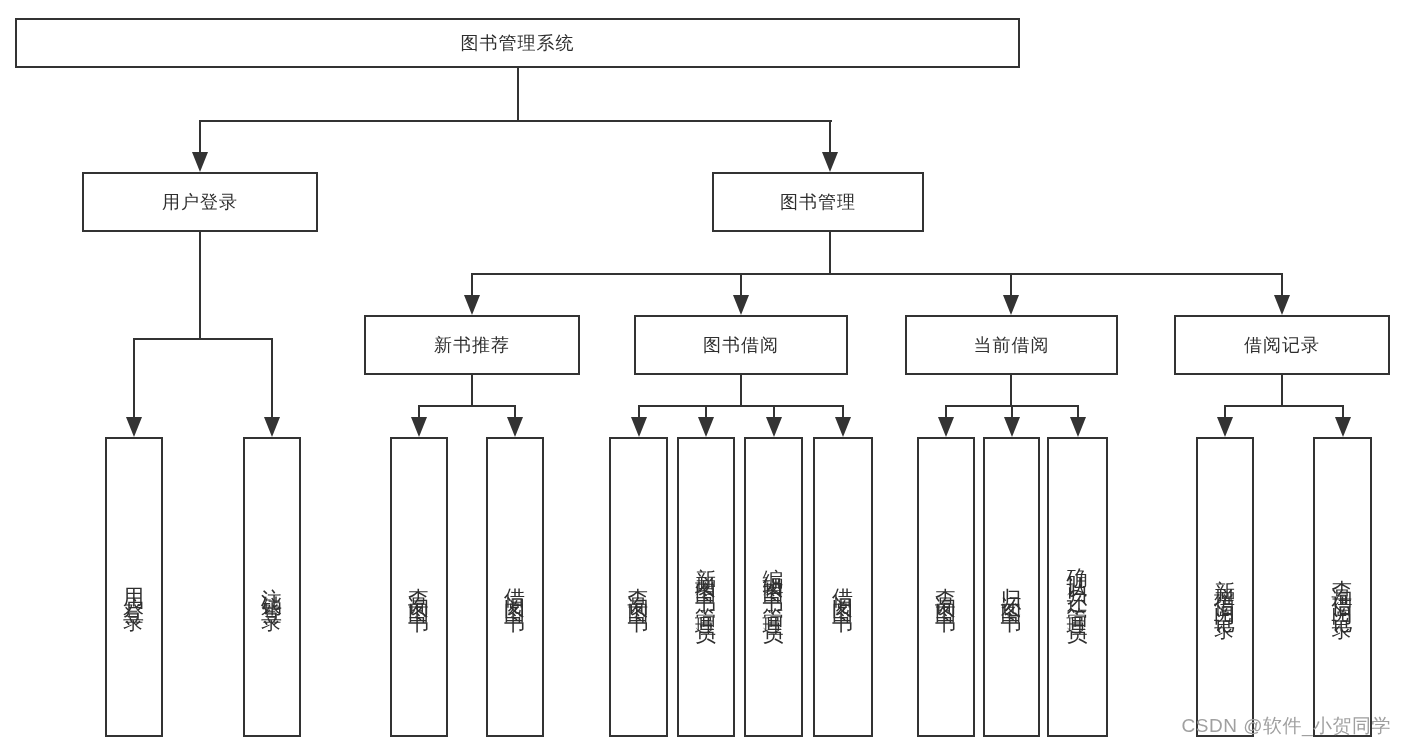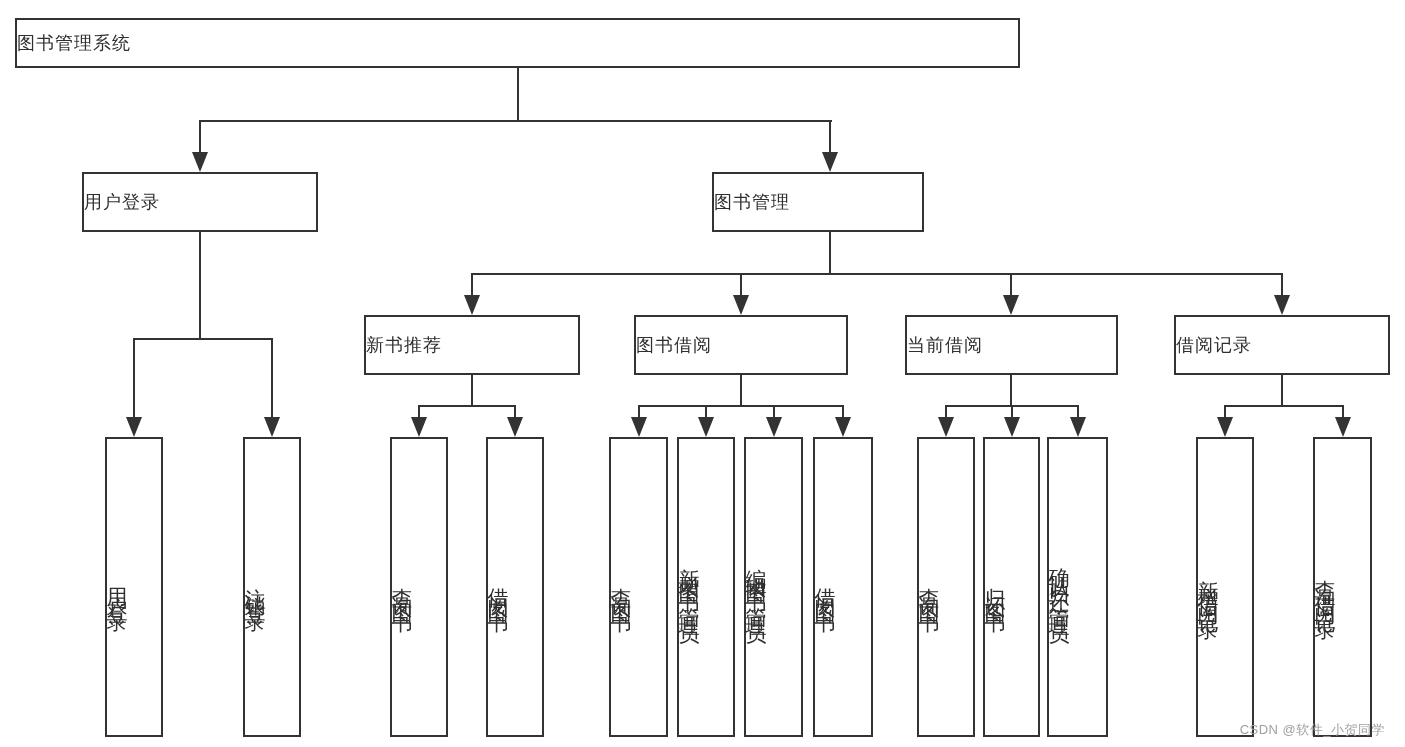--- a/index.html
+++ b/index.html
@@ -14,20 +14,21 @@
     background: var(--bg, #ffffff);
     overflow: hidden;
   }
   .box {
     position: absolute;
     box-sizing: border-box;
     border: 2px solid var(--line, #333);
     background: var(--bg, #fff);
     display: flex;
     align-items: center;
+    justify-content: center;
     color: var(--text, #333);
     font-size: 18px;
     letter-spacing: 1px;
   }
   .vbox {
     top: 437px;
     height: 300px;
   }
   .vbox > span {
     writing-mode: vertical-lr;
@@ -41,23 +42,23 @@
   .vl { width: 2px; }
   .ah {
     position: absolute;
     width: 0; height: 0;
     border-left: 8px solid transparent;
     border-right: 8px solid transparent;
     border-top: 20px solid var(--line, #333);
   }
   #watermark {
     position: absolute;
-    right: 20px;
+    right: 14px;
     bottom: 8px;
-    font-size: 13px;
+    font-size: 19px;
     color: var(--wm, #a0a0a0);
     z-index: 5;
     letter-spacing: 0.5px;
   }
 </style>
 </head>
 <body>
 
 <div id="canvas">
 

